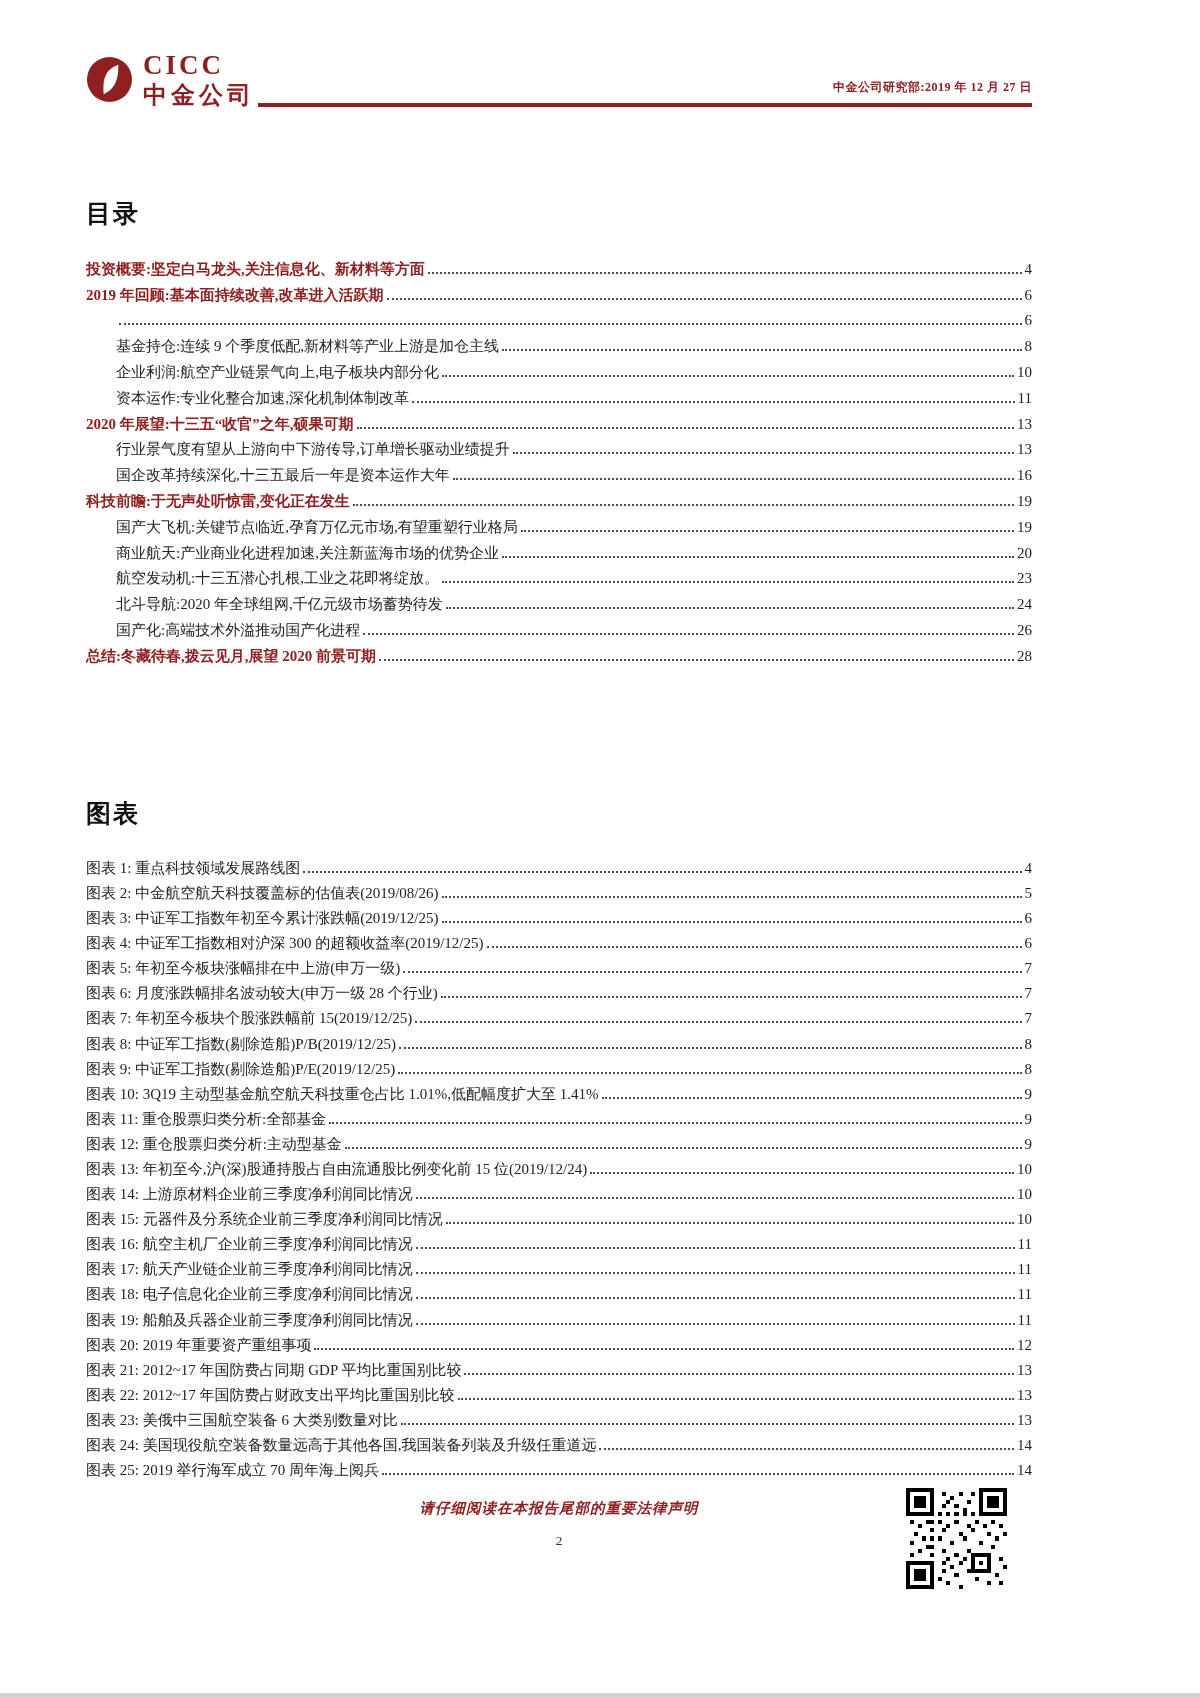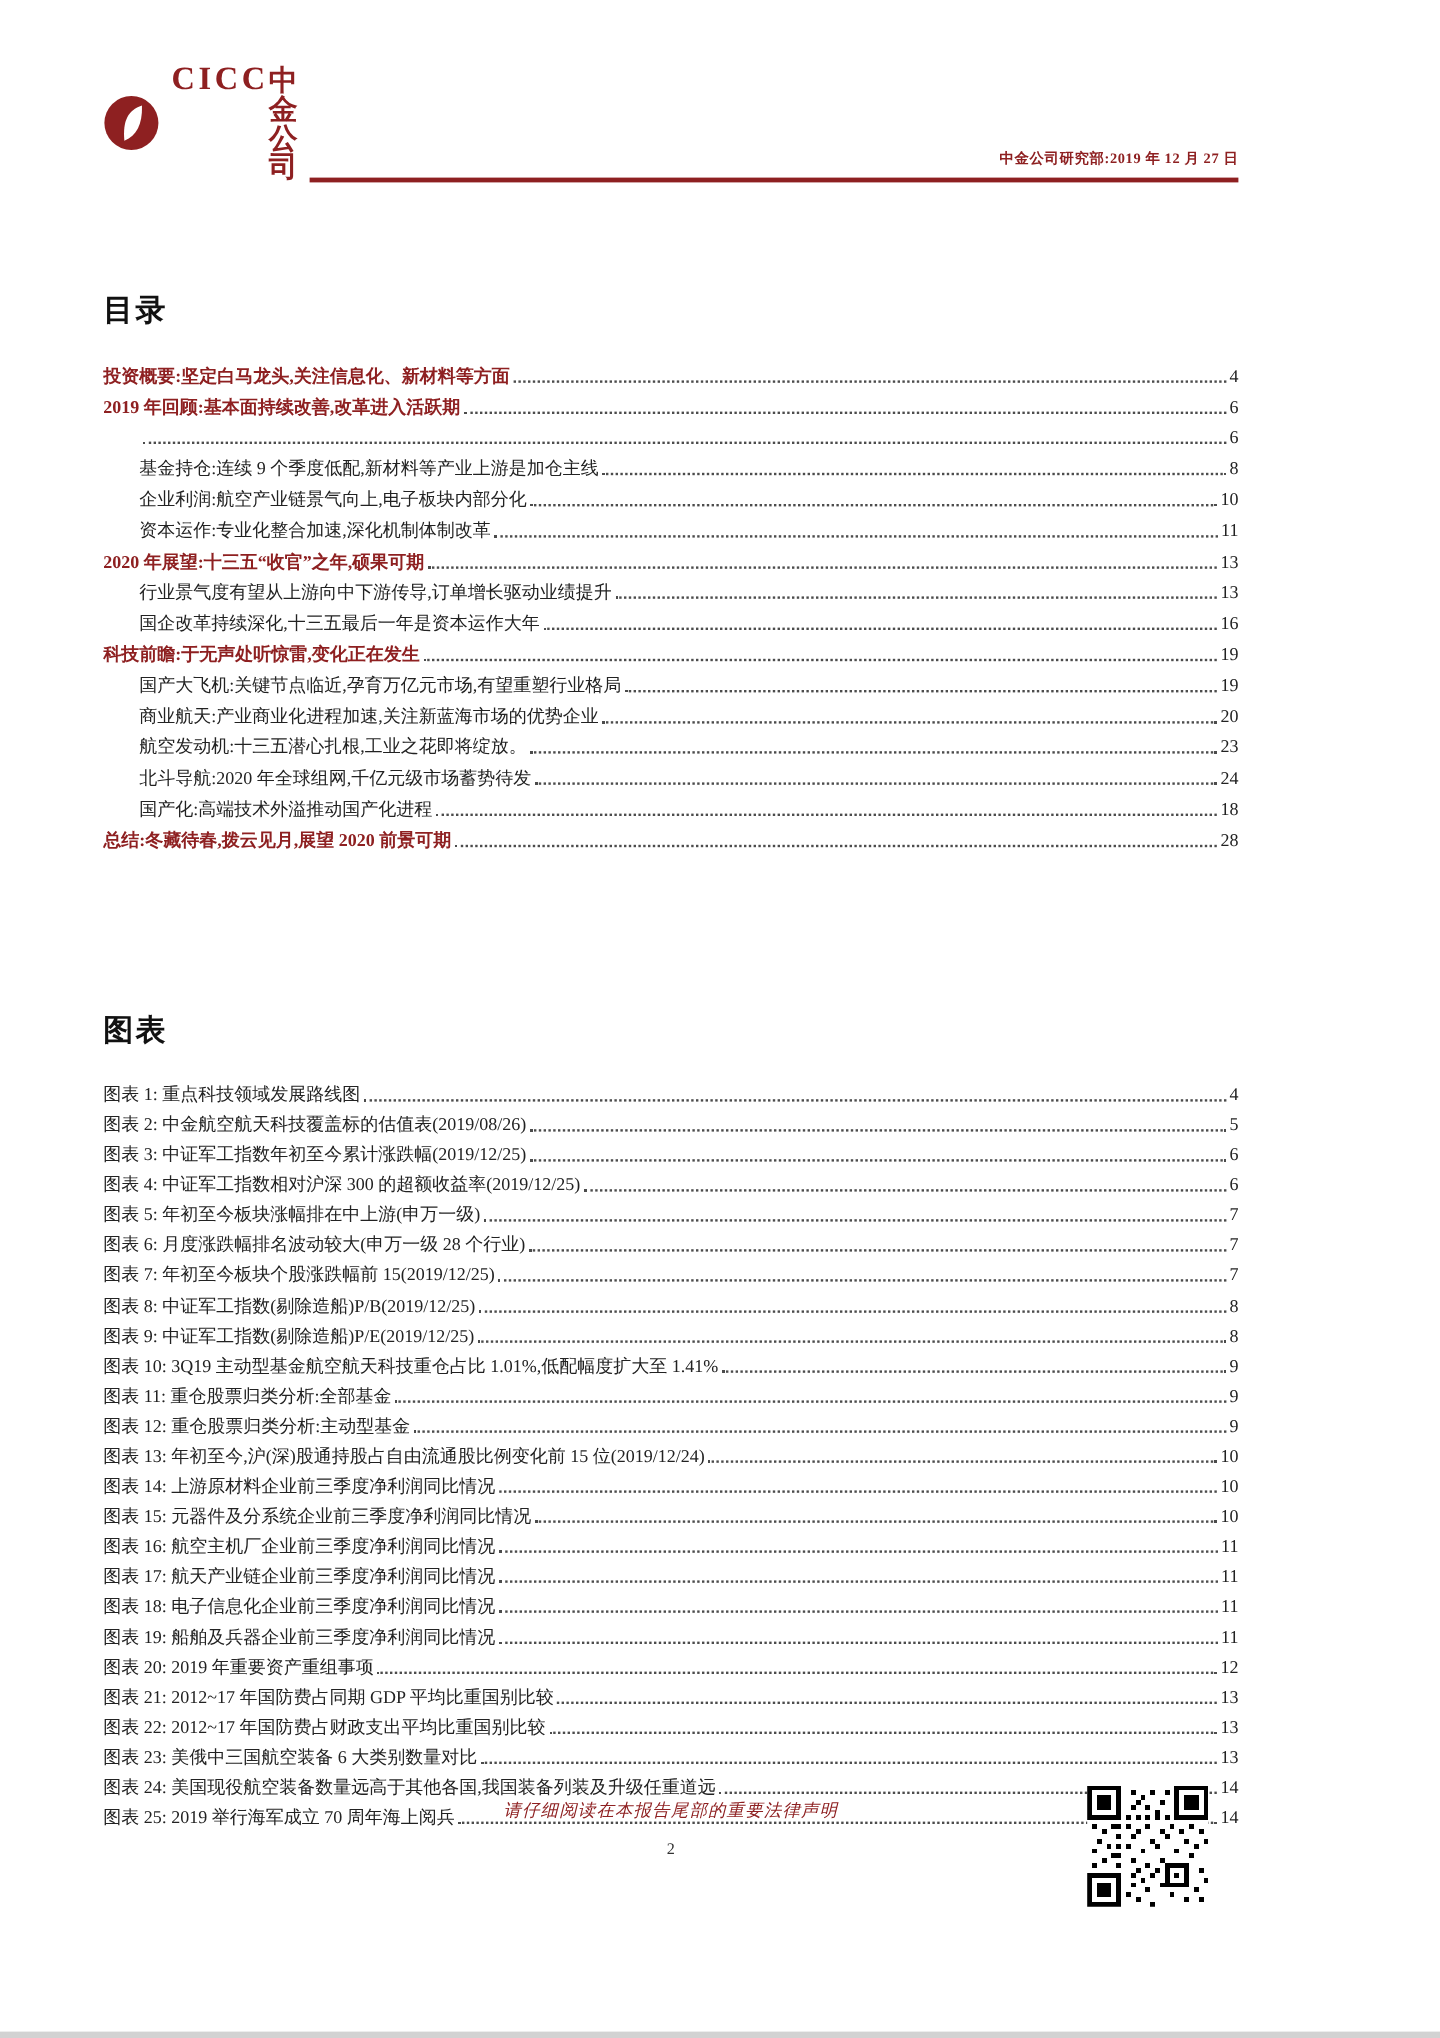--- a/index.html
+++ b/index.html
@@ -14,21 +14,21 @@
     height: 1698px;
     background: #ffffff;
     overflow: hidden;
   }
   .content { padding: 52px 168px 0 86px; }
 
   
   .header { display: flex; align-items: flex-end; }
   .logo { display: flex; align-items: center; gap: 10px; flex: 0 0 auto; width: 172px; }
   .logo-mark { width: 47px; height: 47px; flex: 0 0 auto; }
-  .logo-text { display: flex; flex-direction: row; line-height: 1; justify-content: space-between; }
+  .logo-text { display: flex; flex-direction: column; line-height: 1; justify-content: space-between; }
   .logo-cicc {
     font-size: 27px; font-weight: bold; letter-spacing: 3px;
     color: var(--brand-red, #8e2021);
   }
   .logo-cn {
     font-size: 24px; font-weight: bold; letter-spacing: 4px; margin-top: 4px;
     color: var(--brand-red, #8e2021);
   }
   .header-right { flex: 1; display: flex; flex-direction: column; justify-content: flex-end; }
   .header-date {
@@ -60,21 +60,21 @@
   .entry .pg { white-space: nowrap; font-size: 15px; line-height: 21px; color: #222; }
   .entry.section .label {
     color: var(--brand-red, #8e2021);
     font-weight: bold;
   }
   .entry.sub { padding-left: 30px; }
 
   
   .footer { position: absolute; left: 86px; width: 946px; top: 1499px; text-align: center; }
   .disclaimer {
-    font-size: 14.5px; font-weight: normal; font-style: italic;
+    font-size: 14.5px; font-weight: bold; font-style: italic;
     color: var(--brand-red, #8e2021); letter-spacing: 1px;
   }
   .page-num { margin-top: 15px; font-size: 13.5px; color: #333; }
 
   
   .qr { position: absolute; left: 906px; top: 1488px; width: 101px; height: 101px; }
 
   
   .page-edge { position: absolute; left: 0; bottom: 0; width: 100%; height: 5px; background: #d2d2d2; }
 </style>
@@ -184,21 +184,21 @@
 
         <div class="entry sub">
           <span class="label">北斗导航:2020 年全球组网,千亿元级市场蓄势待发</span>
           <span class="dots"></span>
           <span class="pg">24</span>
         </div>
 
         <div class="entry sub">
           <span class="label">国产化:高端技术外溢推动国产化进程</span>
           <span class="dots"></span>
-          <span class="pg">18</span>
+          <span class="pg">26</span>
         </div>
 
         <div class="entry section">
           <span class="label">总结:冬藏待春,拨云见月,展望 2020 前景可期</span>
           <span class="dots"></span>
           <span class="pg">28</span>
         </div>
       </div>
 
     <h2 class="section-title figures-title">图表</h2>

